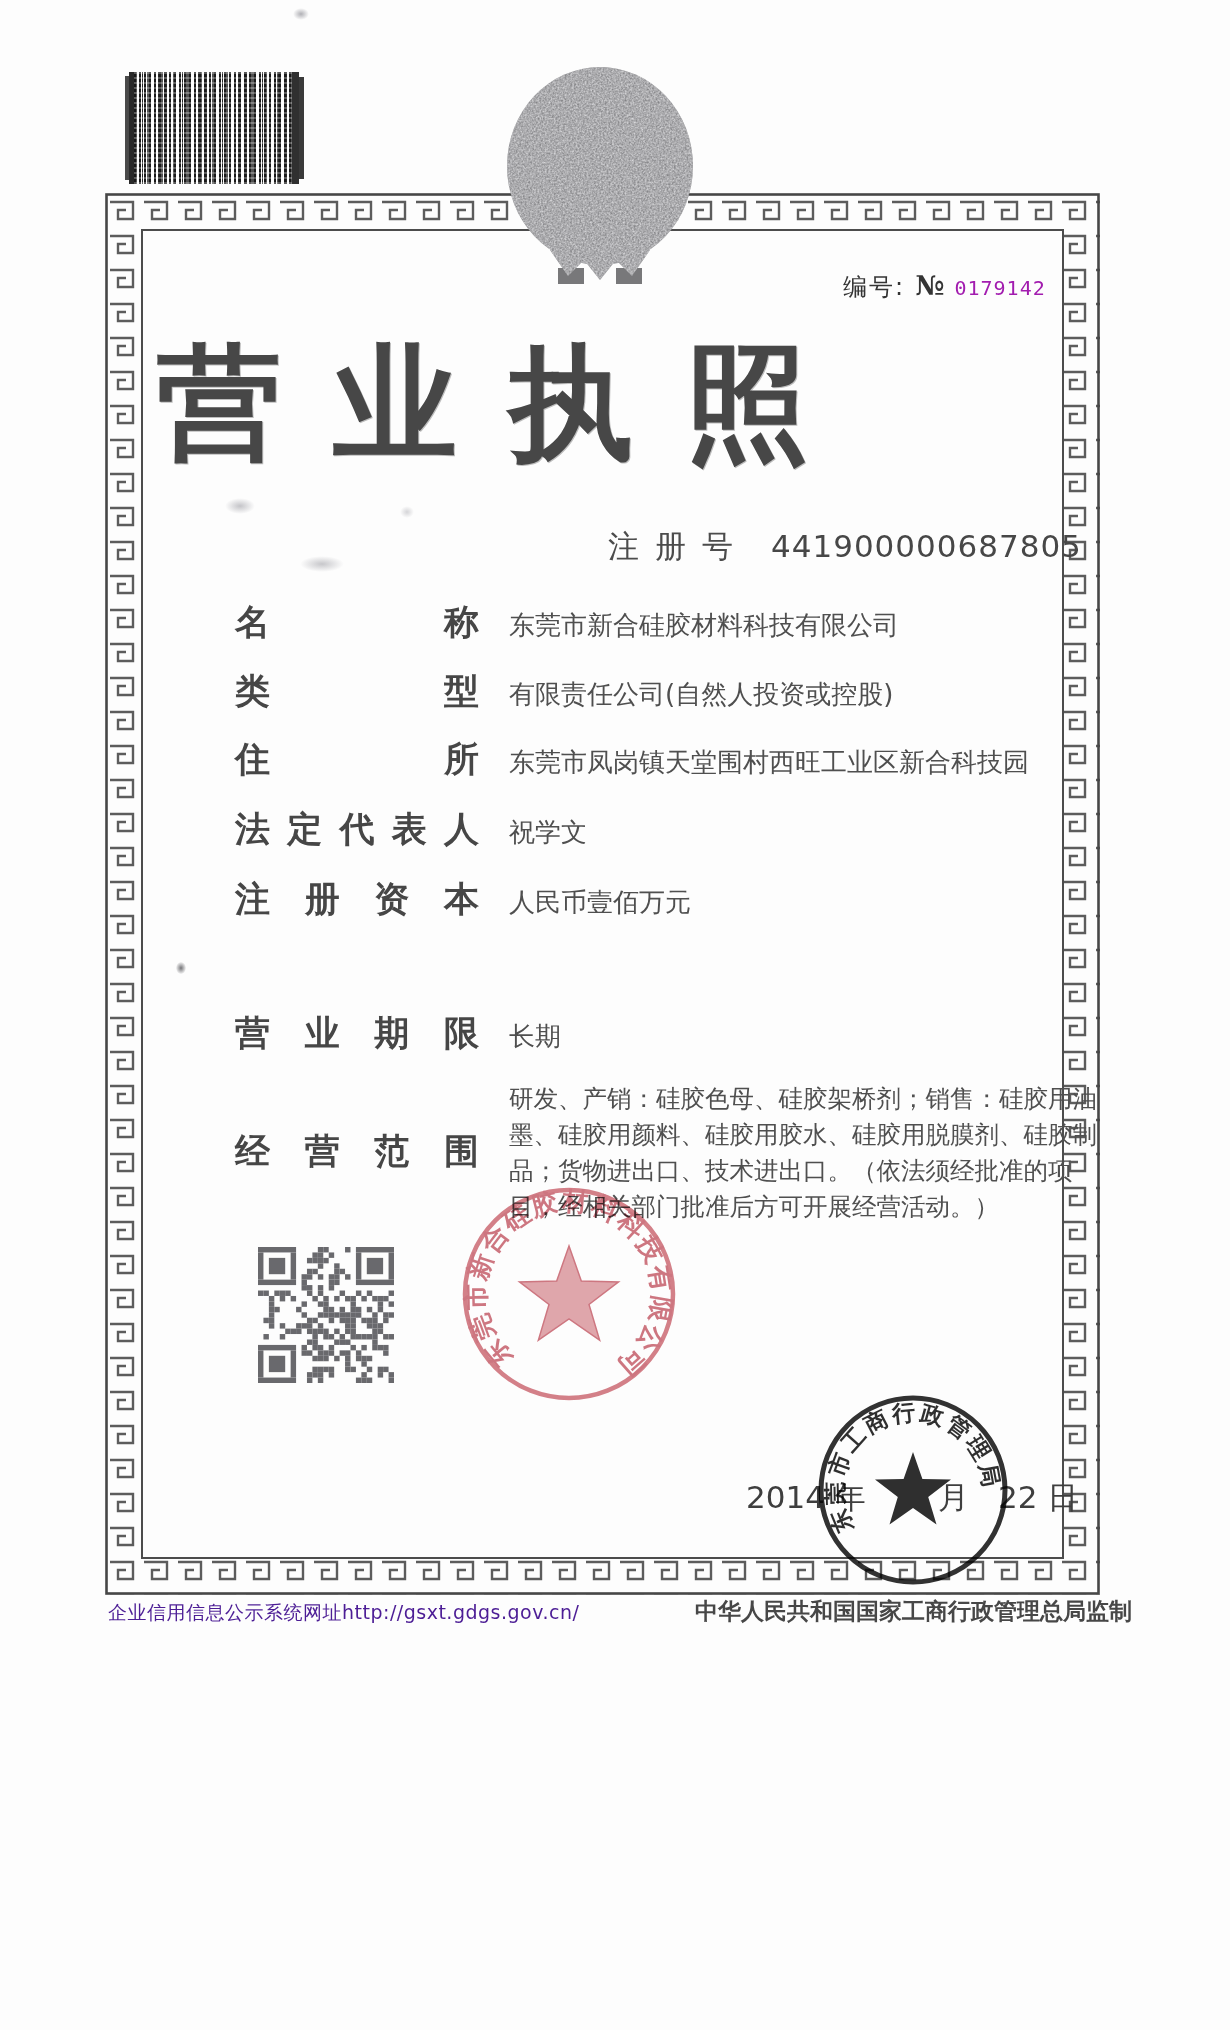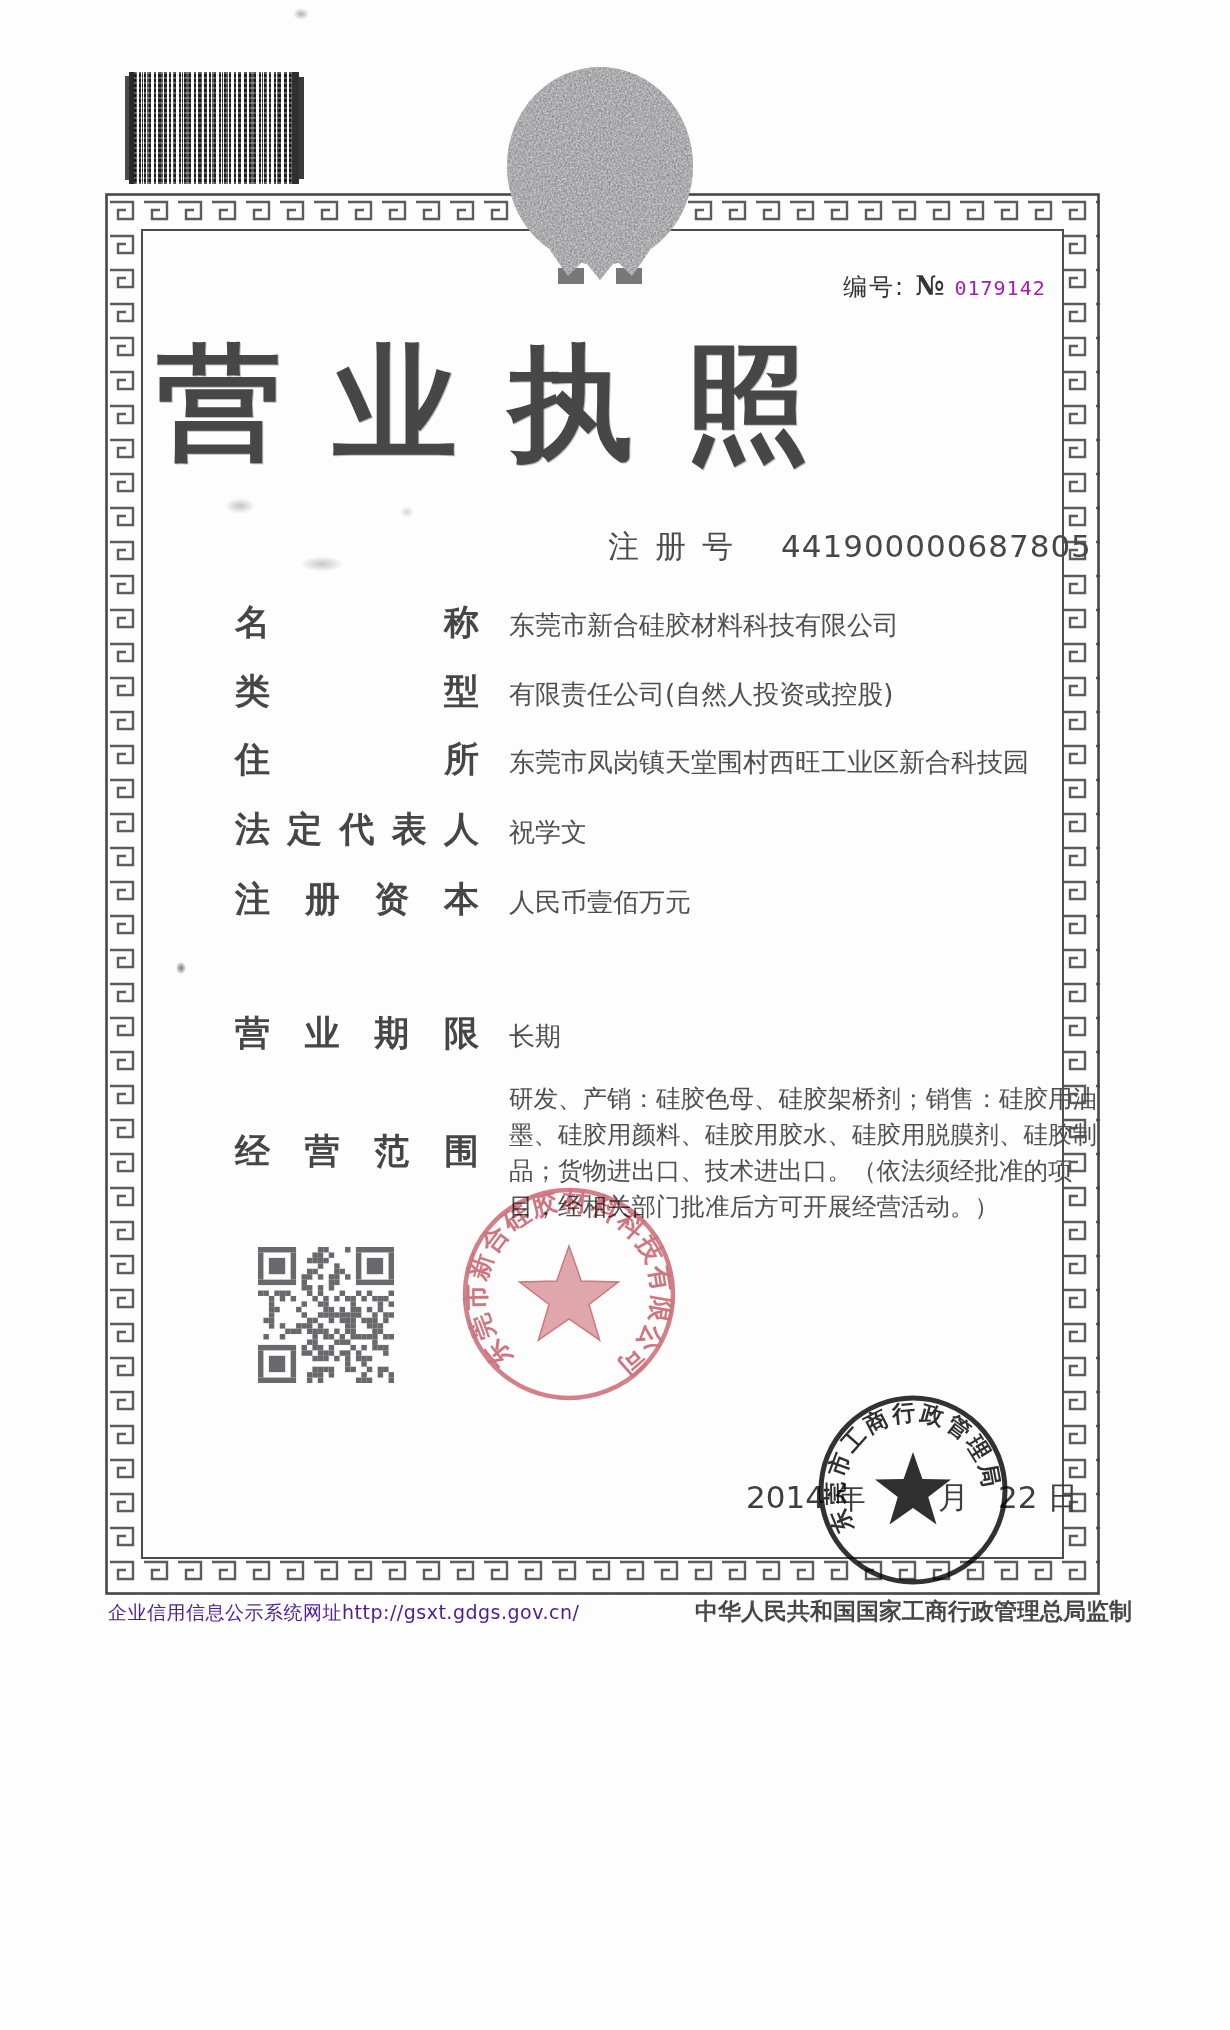--- a/index.html
+++ b/index.html
@@ -27,21 +27,21 @@
   .serial .lbl{font-size:24px;letter-spacing:2px;}
   .serial .nomark{font-family:"DejaVu Serif","Liberation Serif",serif;font-size:27px;font-weight:700;}
   .serial .num{font-family:"DejaVu Sans Mono","Liberation Mono",monospace;font-size:20px;letter-spacing:1px;color:#a21caf;}
   
   .title{
     position:absolute;left:105px;top:322px;width:995px;text-align:left;
     font-size:124px;font-weight:700;color:#474747;letter-spacing:52px;text-indent:52px;
     text-shadow:1px 1px 0 rgba(70,70,70,.35);
   }
   
-  .regno{position:absolute;left:608px;top:526px;display:flex;align-items:baseline;gap:32px;color:#4c4c4c;}
+  .regno{position:absolute;left:608px;top:526px;display:flex;align-items:baseline;gap:22px;color:#4c4c4c;}
   .regno .lbl{font-size:31px;letter-spacing:16px;font-weight:500;}
   .regno .num{font-size:31px;letter-spacing:1px;color:#474747;}
   
   .row{position:absolute;left:204px;display:flex;align-items:center;margin-left:31px;}
   .flabel{
     width:244px;font-size:35px;font-weight:600;color:#464646;
     text-align:justify;text-align-last:justify;text-justify:inter-character;line-height:42px;
   }
   .fvalue{margin-left:30px;padding-top:7px;font-size:26px;color:#4f4f4f;line-height:37px;width:600px;}
   .fvalue.small{font-size:24.5px;line-height:36px;width:592px;padding-top:4px;}

